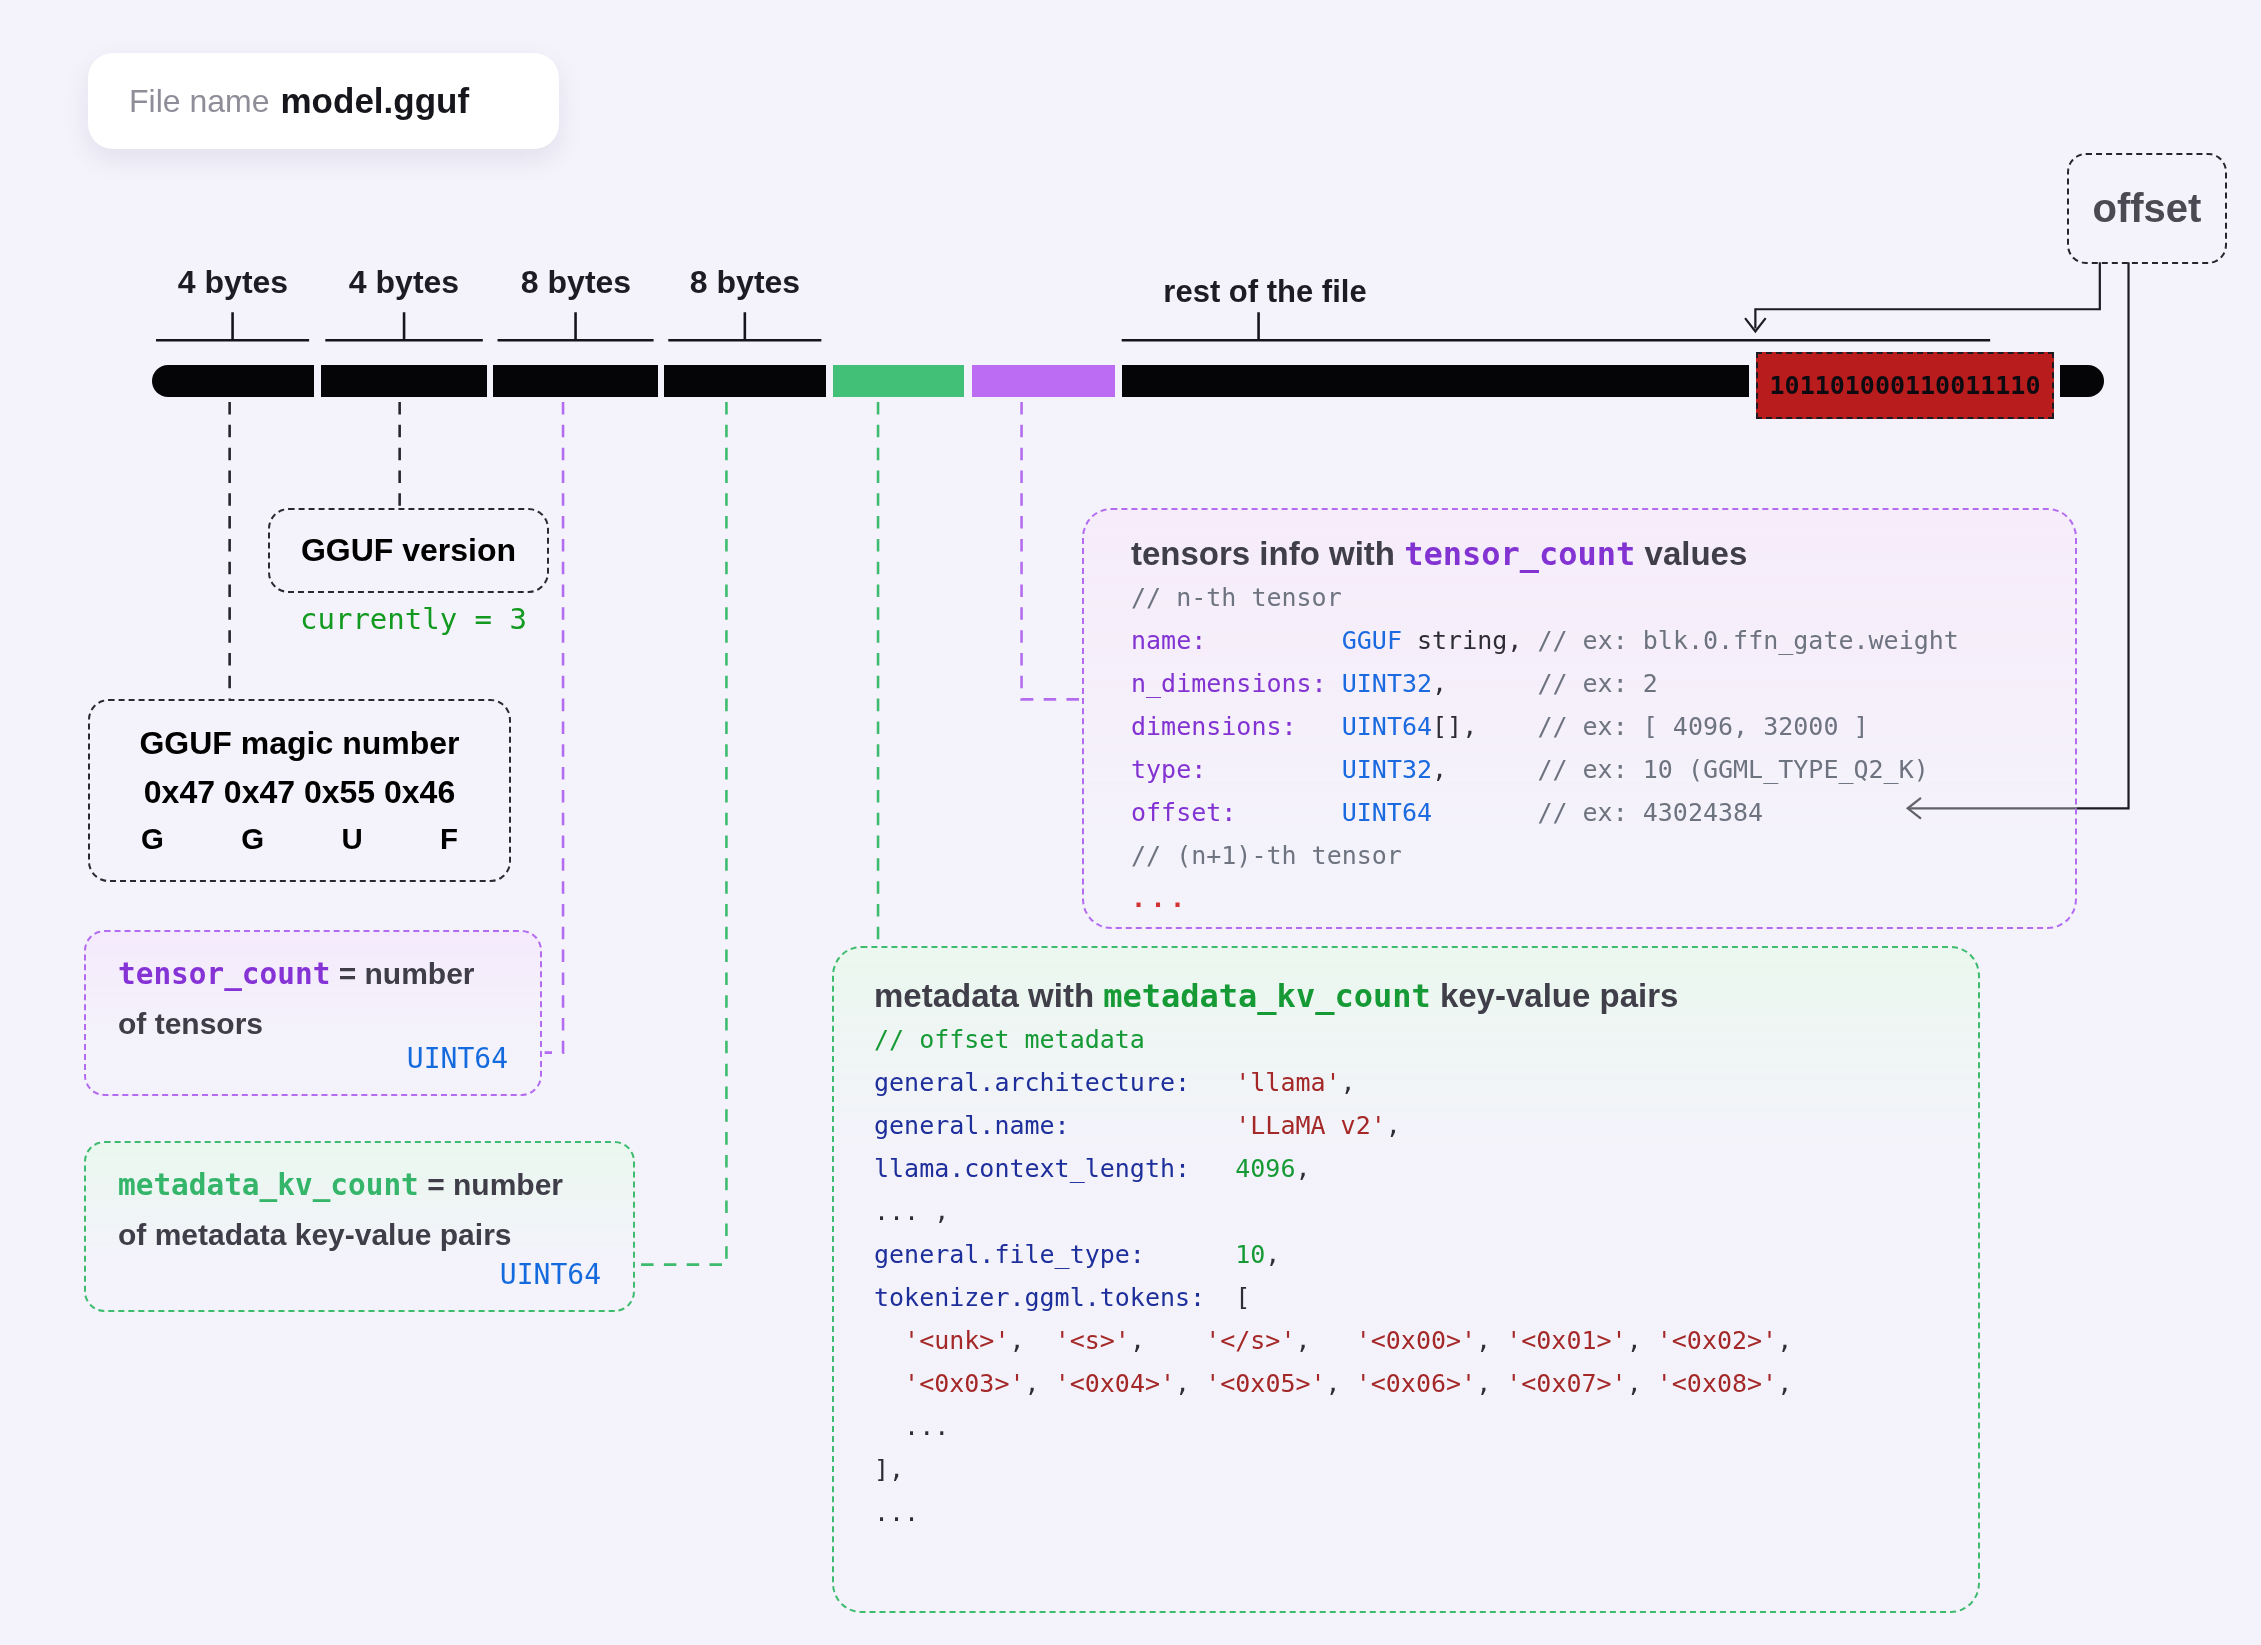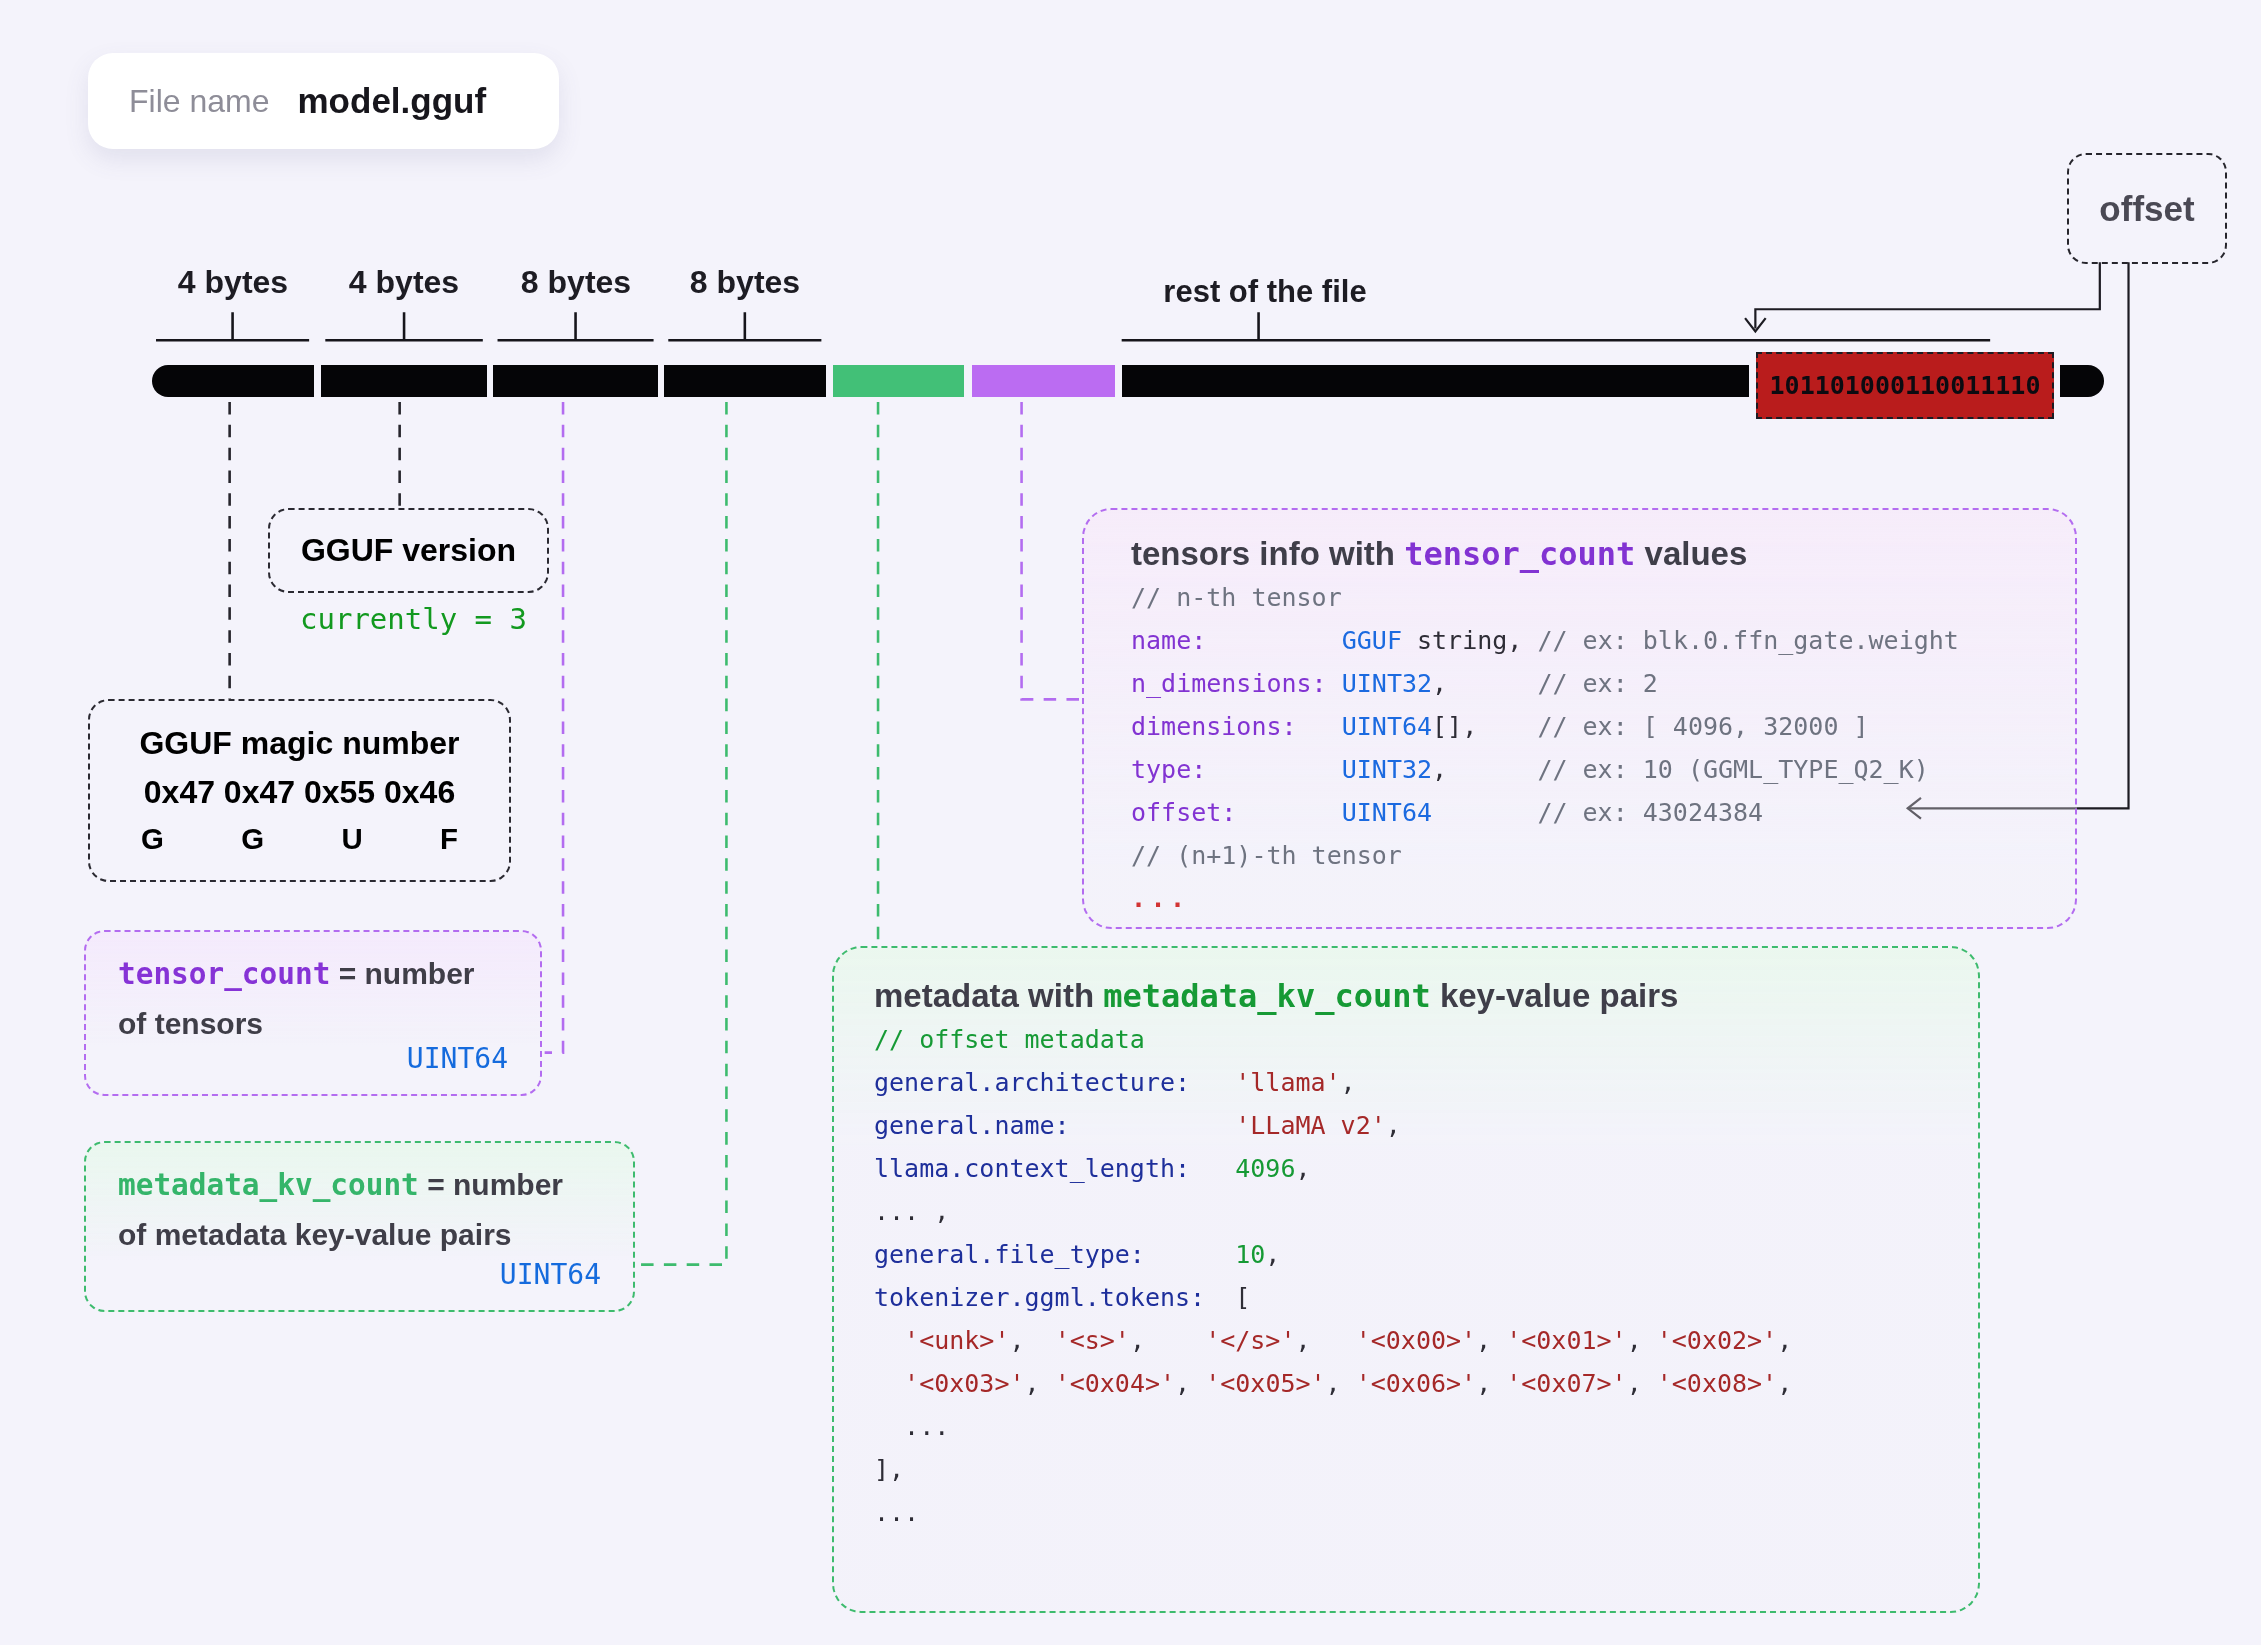--- a/index.html
+++ b/index.html
@@ -6,28 +6,28 @@
   .canvas{position:relative;width:2261px;height:1646px;background:#f4f3fb;overflow:hidden;
           font-family:"Liberation Sans",sans-serif;}
   .mono{font-family:"DejaVu Sans Mono",monospace;}
   .abs{position:absolute;}
 
   
   svg.overlay{position:absolute;left:0;top:0;width:2261px;height:1646px;pointer-events:none;}
 
   
   .pill{left:88px;top:53px;width:471px;height:96px;background:#ffffff;border-radius:25px;
-        box-shadow:0 10.3px 25px rgba(90,90,140,.12);display:flex;align-items:center;gap:28px;
+        box-shadow:0 10.3px 25px rgba(90,90,140,.12);display:flex;align-items:center;gap:11px;
         padding:0 0 0 41px;box-sizing:border-box;}
   .pill .lbl{font-size:32px;color:#8e8d98;}
   .pill .val{font-size:35px;font-weight:700;color:#17161c;}
 
   
   .offsetbox{left:2067px;top:153px;width:156px;height:107px;border:2.6px dashed #26252c;border-radius:19px;
-             display:flex;align-items:center;justify-content:center;font-size:35px;font-weight:600;color:#4a4954;}
+             display:flex;align-items:center;justify-content:center;font-size:40px;font-weight:600;color:#4a4954;}
 
   
   .bytelab{top:264px;transform:translateX(-50%);font-size:32px;font-weight:700;color:#1d1c23;white-space:nowrap;}
   .restlab{top:274px;transform:translateX(-50%);font-size:31px;font-weight:700;color:#1d1c23;white-space:nowrap;}
 
   
   .seg{top:365px;height:32px;}
   .seg.black{background:#050507;}
   .seg.green{background:#42c077;}
   .seg.purple{background:#bb6cf2;}

